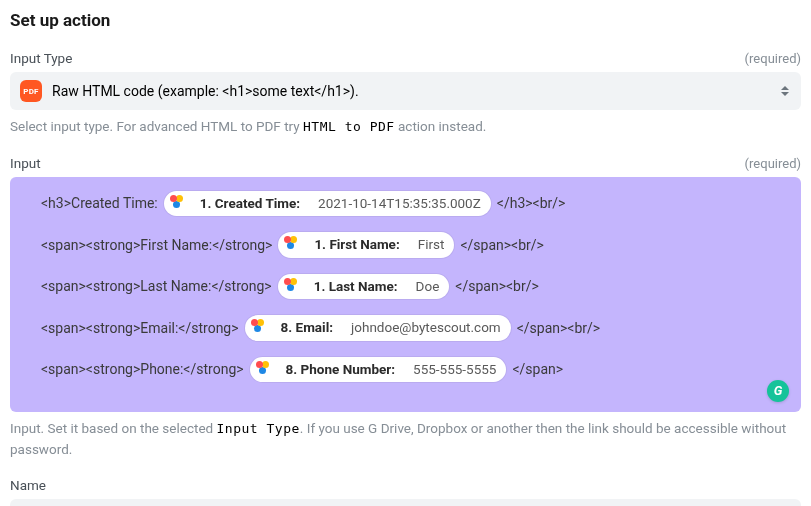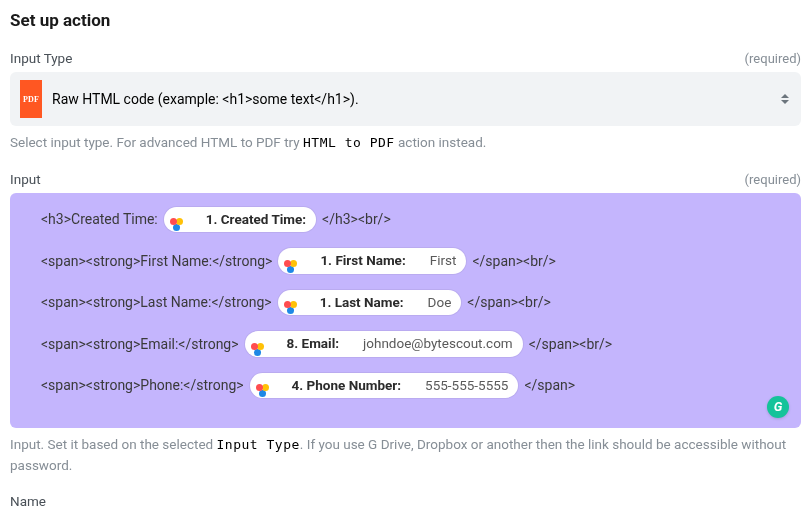--- a/index.html
+++ b/index.html
@@ -32,27 +32,26 @@
     position: relative;
     background: #f1f3f5;
     border-radius: 6px;
     padding: 8px 40px 8px 10px;
     display: flex;
     align-items: center;
     gap: 10px;
     cursor: pointer;
   }
   .pdf-icon {
-    width: 22px; height: 38px;
+    width: 22px; height: 22px;
     background: #ff5722;
-    border-radius: 0;
+    border-radius: 6px;
     display: flex; align-items: center; justify-content: center;
     color: #fff; font-size: 8px; font-weight: 700;
     letter-spacing: 0.2px;
-    font-family: Liberation Serif, serif;
   }
   .select-text { color: #000000; font-size: 14px; }
   .chevrons {
     position: absolute; right: 12px; top: 50%; transform: translateY(-50%);
     display: flex; flex-direction: column; gap: 0px; color: #6c757d;
   }
   .chev { width: 0; height: 0; border-left: 4px solid transparent; border-right: 4px solid transparent; }
   .chev.up { border-bottom: 4px solid #6c757d; margin-bottom: 2px; }
   .chev.down { border-top: 4px solid #6c757d; }
   .help-text {
@@ -75,22 +74,22 @@
     font-family: -apple-system, BlinkMacSystemFont, "Segoe UI", Roboto, Arial, sans-serif;
     font-size: 14px;
     color: #2b2b2b;
     line-height: 1.6;
   }
   .input-row { margin-bottom: 16px; display: flex; flex-wrap: wrap; align-items: center; gap: 6px; }
   .input-row:last-child { margin-bottom: 0; }
   .raw { color: #3a3a3a; }
   .pill {
     display: inline-flex;
-    align-items: flex-end;
-    gap: 22px;
+    align-items: flex-start;
+    gap: 16px;
     background: #fff;
     border-radius: 14px;
     padding: 2px 10px 2px 6px;
     box-shadow: 0 0 0 1px rgba(0,0,0,0.05);
     font-size: 13.5px;
     font-weight: 600;
     color: #2b2b2b;
   }
   .pill .src-icon {
     width: 14px; height: 14px;
@@ -155,20 +154,21 @@
   <div class="field-header">
     <span class="field-label">Input</span>
     <span class="field-required">(required)</span>
   </div>
   <div class="input-box">
     <div class="input-row">
       <span class="raw">&lt;h3&gt;Created Time:</span>
       <span class="pill">
         <span class="src-icon"></span>
         <span class="pill-label">1. Created Time:</span>
+        <span class="pill-value">2021-10-14T15:35:35.000Z</span>
       </span>
       <span class="raw">&lt;/h3&gt;&lt;br/&gt;</span>
     </div>
     <div class="input-row">
       <span class="raw">&lt;span&gt;&lt;strong&gt;First Name:&lt;/strong&gt;</span>
       <span class="pill">
         <span class="src-icon"></span>
         <span class="pill-label">1. First Name:</span>
         <span class="pill-value">First</span>
       </span>
@@ -189,21 +189,21 @@
         <span class="src-icon"></span>
         <span class="pill-label">8. Email:</span>
         <span class="pill-value">johndoe@bytescout.com</span>
       </span>
       <span class="raw">&lt;/span&gt;&lt;br/&gt;</span>
     </div>
     <div class="input-row">
       <span class="raw">&lt;span&gt;&lt;strong&gt;Phone:&lt;/strong&gt;</span>
       <span class="pill">
         <span class="src-icon"></span>
-        <span class="pill-label">4. Phone Number:</span>
+        <span class="pill-label">8. Phone Number:</span>
         <span class="pill-value">555-555-5555</span>
       </span>
       <span class="raw">&lt;/span&gt;</span>
     </div>
     <span class="g-badge">G</span>
   </div>
   <div class="help-text">
     <span>Input. Set it based on the selected </span><code>Input Type</code><span>. If you use G Drive, Dropbox or another then the link should be accessible without password.</span>
   </div>
 </div>

